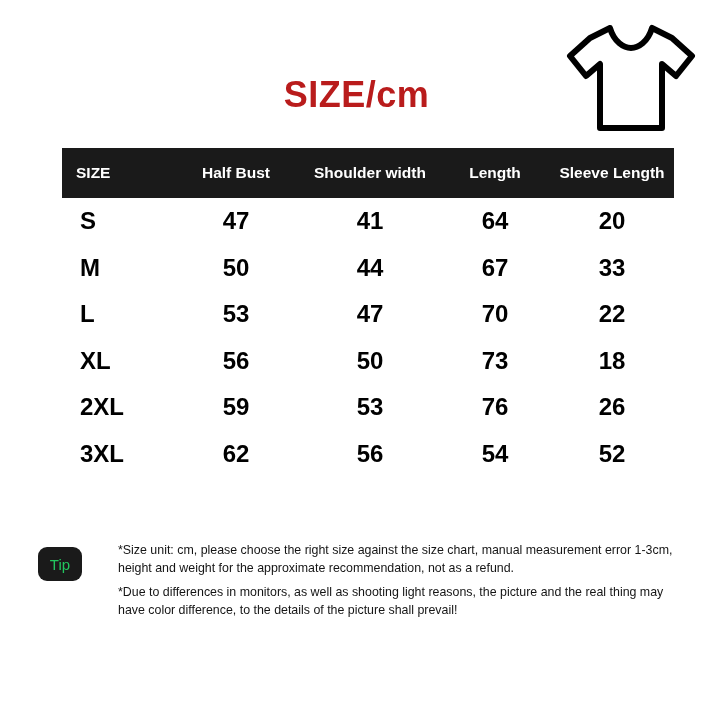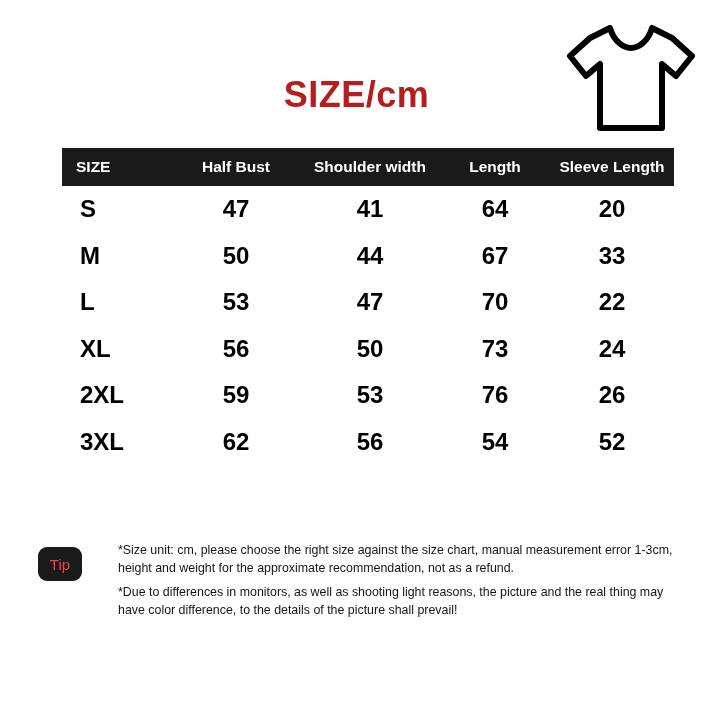--- a/index.html
+++ b/index.html
@@ -56,21 +56,21 @@
   .size-table thead tr {
     background: #1a1a1a;
   }
   .size-table thead th {
     color: #ffffff;
     font-size: 15.5px;
     font-weight: bold;
     height: 38px;
     text-align: center;
     vertical-align: middle;
-    padding: 0;
+    padding: 6px;
   }
   .size-table thead th.col-size {
     text-align: left;
     padding-left: 14px;
   }
   .size-table tbody td {
     font-size: 24px;
     font-weight: bold;
     height: 46.5px;
     text-align: center;
@@ -96,21 +96,21 @@
     width: 640px;
   }
   .tip-badge {
     position: absolute;
     left: 0;
     top: 6px;
     width: 44px;
     height: 34px;
     background: #1a1a1a;
     border-radius: 9px;
-    color: #ef4444;
+    color: #22c55e;
     font-size: 15px;
     display: flex;
     align-items: center;
     justify-content: center;
   }
   .tip-text {
     margin-left: 80px;
     font-size: 12.4px;
     line-height: 18px;
     color: #151515;
@@ -169,21 +169,21 @@
         <td>53</td>
         <td>47</td>
         <td>70</td>
         <td>22</td>
       </tr>
       <tr>
         <td class="col-size">XL</td>
         <td>56</td>
         <td>50</td>
         <td>73</td>
-        <td>24</td>
+        <td>18</td>
       </tr>
       <tr>
         <td class="col-size">2XL</td>
         <td>59</td>
         <td>53</td>
         <td>76</td>
         <td>26</td>
       </tr>
       <tr>
         <td class="col-size">3XL</td>

